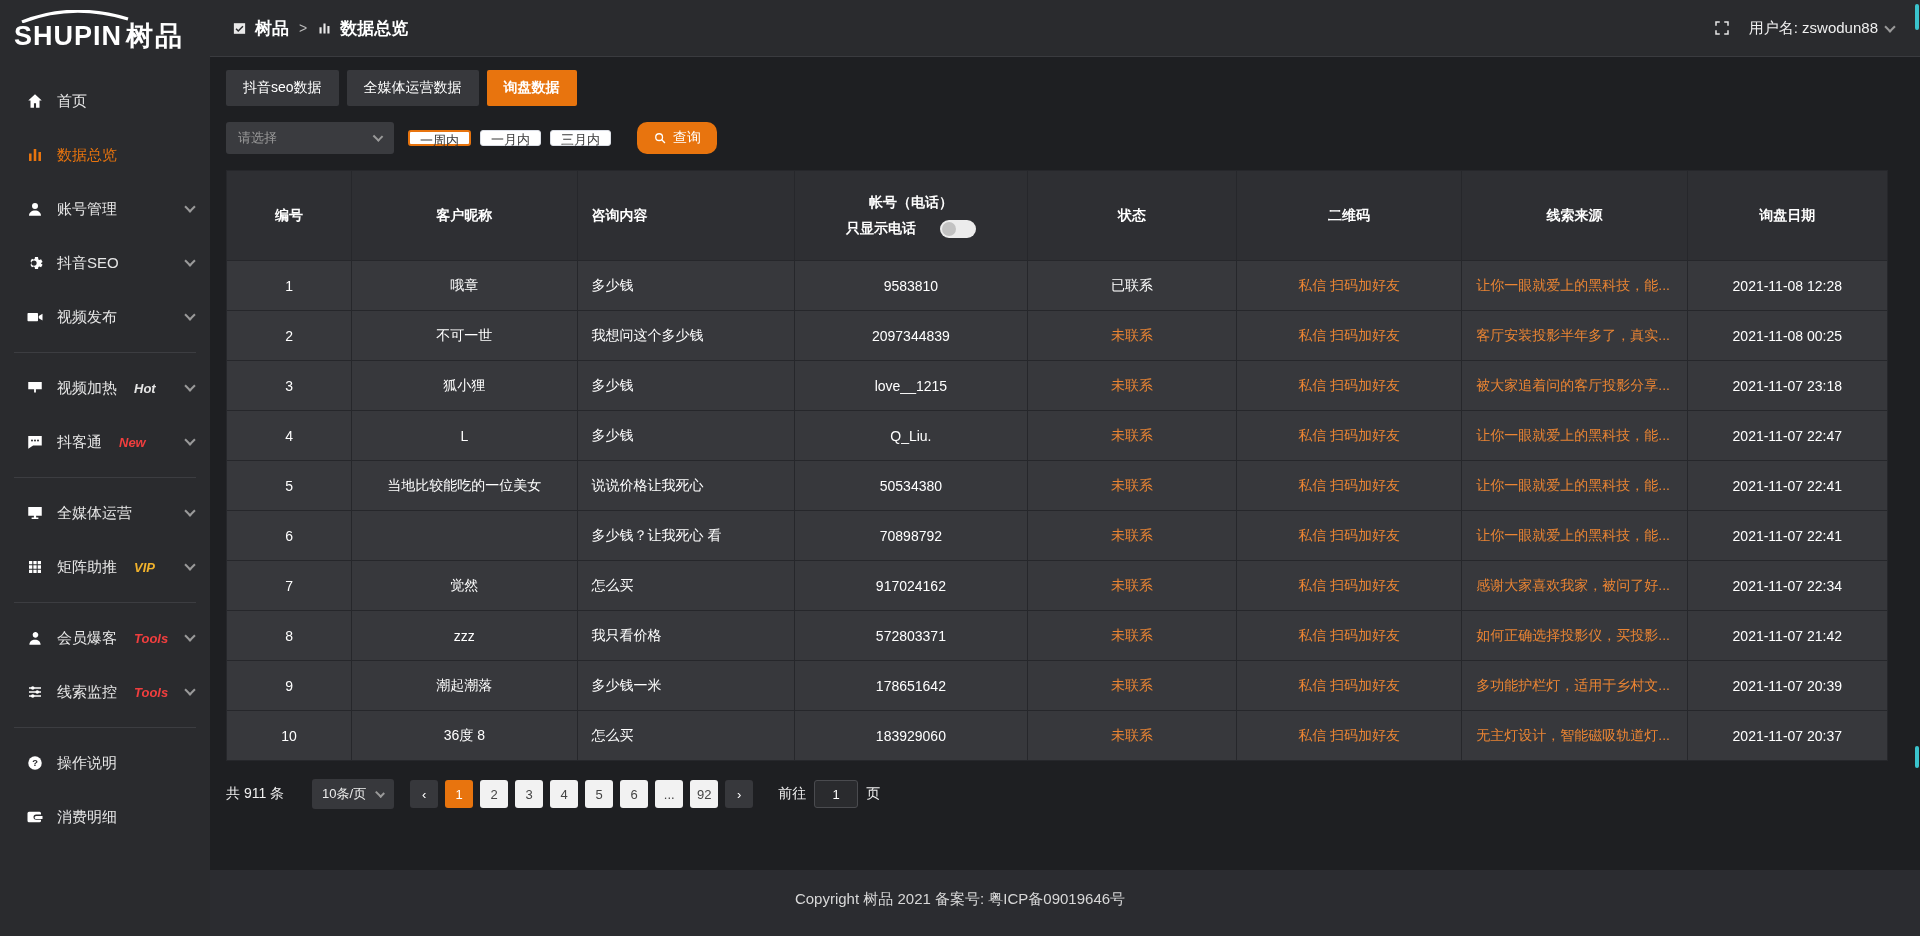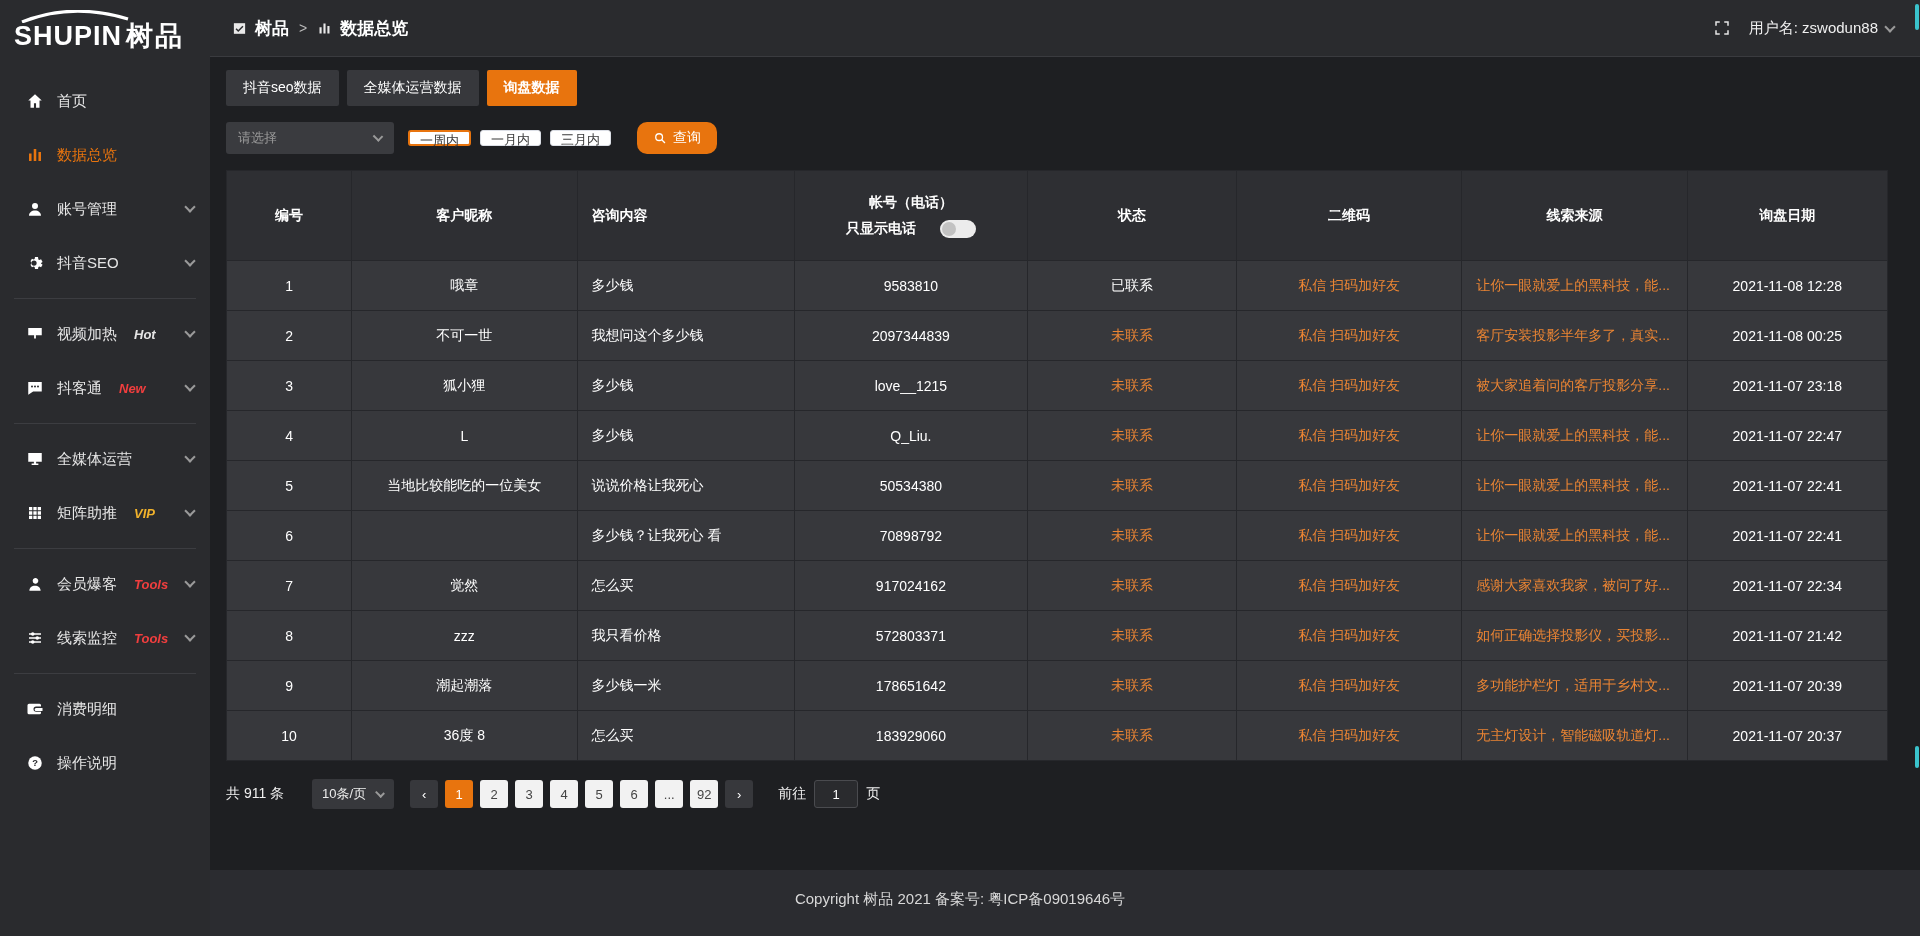--- a/index.html
+++ b/index.html
@@ -214,20 +214,28 @@
     <span class="chev"></span>
   </div>
       <div class="sb-item">
     <svg class="sb-icon">
           <use href="#icon-gear"></use>
         </svg>
     <span class="sb-label">抖音SEO</span>
 
     <span class="chev"></span>
   </div>
+      <div class="sb-item">
+    <svg class="sb-icon">
+          <use href="#icon-video"></use>
+        </svg>
+    <span class="sb-label">视频发布</span>
+
+    <span class="chev"></span>
+  </div>
       <div class="sb-divider"></div>
       <div class="sb-item">
     <svg class="sb-icon">
           <use href="#icon-heat"></use>
         </svg>
     <span class="sb-label">视频加热</span>
     <span class="sb-badge" style="color: #e5e5e5;">Hot</span>
     <span class="chev"></span>
   </div>
       <div class="sb-item">
@@ -268,30 +276,30 @@
     <svg class="sb-icon">
           <use href="#icon-sliders"></use>
         </svg>
     <span class="sb-label">线索监控</span>
     <span class="sb-badge" style="color: rgb(240, 62, 62);">Tools</span>
     <span class="chev"></span>
   </div>
       <div class="sb-divider"></div>
       <div class="sb-item">
     <svg class="sb-icon">
+          <use href="#icon-help"></use>
+        </svg>
+    <span class="sb-label">操作说明</span>
+
+  </div>
+      <div class="sb-item">
+    <svg class="sb-icon">
           <use href="#icon-wallet"></use>
         </svg>
     <span class="sb-label">消费明细</span>
-
-  </div>
-      <div class="sb-item">
-    <svg class="sb-icon">
-          <use href="#icon-help"></use>
-        </svg>
-    <span class="sb-label">操作说明</span>
 
   </div>
     </nav>
 </aside>
 
 <header class="topbar">
   <div class="crumb">
     <svg class="ico">
         <use href="#icon-app"></use>
       </svg>

